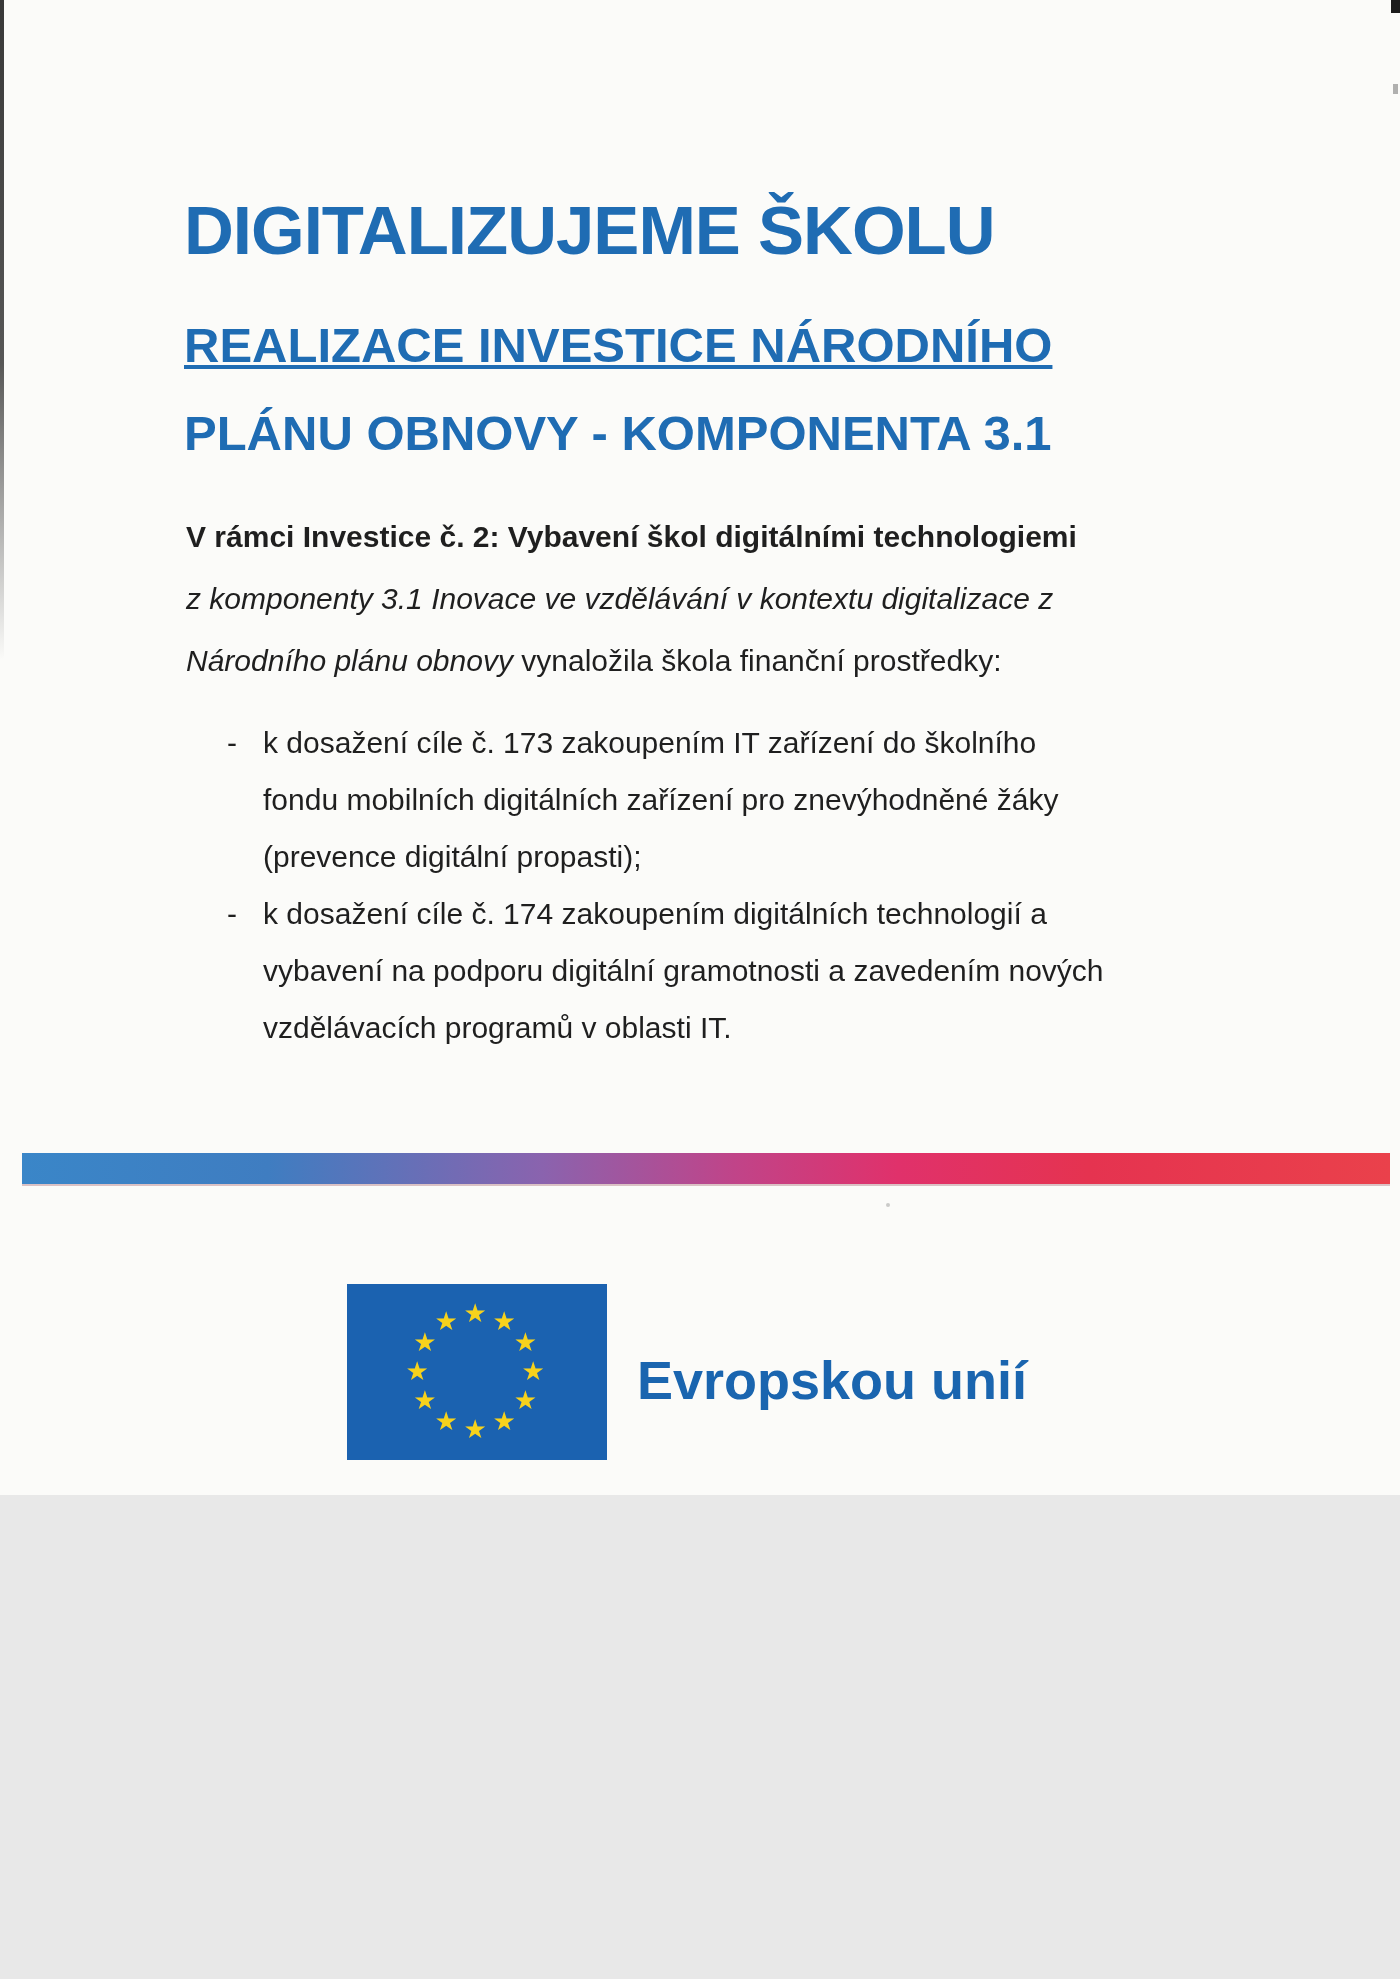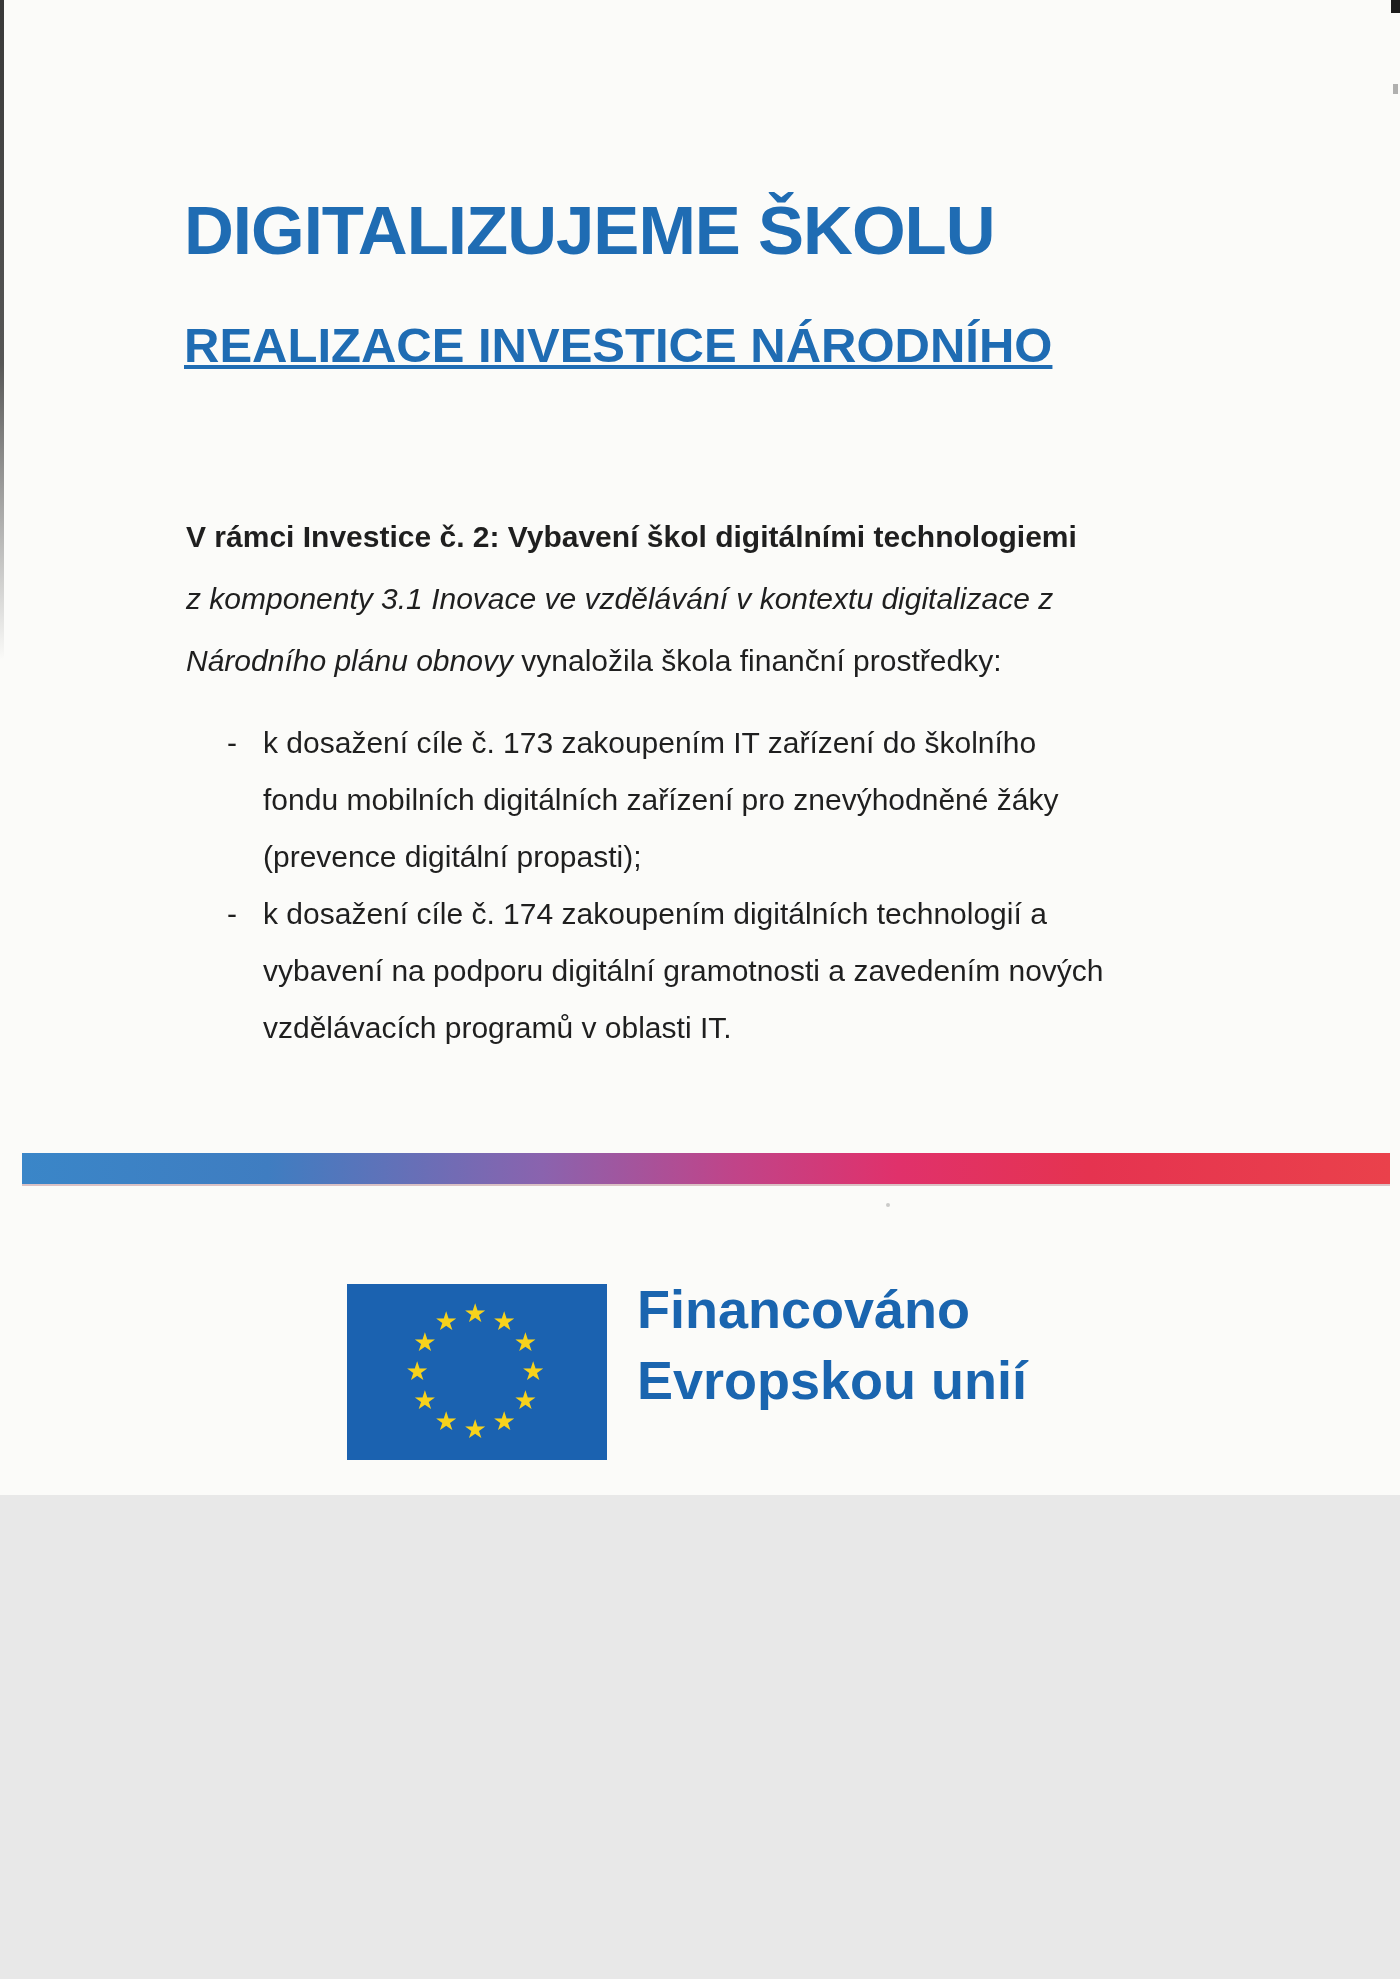--- a/index.html
+++ b/index.html
@@ -105,20 +105,21 @@
 <div class="page">
 
   <div class="edge-line"></div>
   <div class="corner-mark"></div>
   <div class="corner-dash"></div>
   <div class="speck-bottom"></div>
   <div class="speck-mid"></div>
 
   <div class="title">DIGITALIZUJEME ŠKOLU</div>
   <div class="subtitle l1">REALIZACE INVESTICE NÁRODNÍHO</div>
+  <div class="subtitle l2">PLÁNU OBNOVY - KOMPONENTA 3.1</div>
 
   <div class="paragraph"><span class="rt-bold">V rámci Investice č. 2: Vybavení škol digitálními technologiemi </span><span class="rt-italic">z komponenty 3.1 Inovace ve vzdělávání v kontextu digitalizace z Národního plánu obnovy</span><span class="rt-normal"> vynaložila škola finanční prostředky:</span></div>
 
   <div class="bullets">
 
       <div class="bullet-item">
         <span class="bullet-marker">-</span>
         <span class="bullet-text">k dosažení cíle č. 173 zakoupením IT zařízení do školního fondu mobilních digitálních zařízení pro znevýhodněné žáky (prevence digitální propasti);</span>
       </div>
 
@@ -137,21 +138,20 @@
       <span class="star" style="left: 174.5px; top: 74px;">★</span>
       <span class="star" style="left: 166.729px; top: 103px;">★</span>
       <span class="star" style="left: 145.5px; top: 124.229px;">★</span>
       <span class="star" style="left: 116.5px; top: 132px;">★</span>
       <span class="star" style="left: 87.5px; top: 124.229px;">★</span>
       <span class="star" style="left: 66.2705px; top: 103px;">★</span>
       <span class="star" style="left: 58.5px; top: 74px;">★</span>
       <span class="star" style="left: 66.2705px; top: 45px;">★</span>
       <span class="star" style="left: 87.5px; top: 23.7705px;">★</span>
     </div>
-  <div class="eu-text-line b eu-line1">Financováno</div>
   <div class="eu-text-line b eu-line2">Evropskou unií</div>
 
   <div class="msmt-monogram">
     <span class="msmt-row r1">MŠ</span>
     <span class="msmt-row r2">MT</span>
   </div>
 
   <svg class="npo-mark" width="250" height="240" viewBox="0 0 250 240" aria-hidden="true">
 
     <path d="M 27 110

